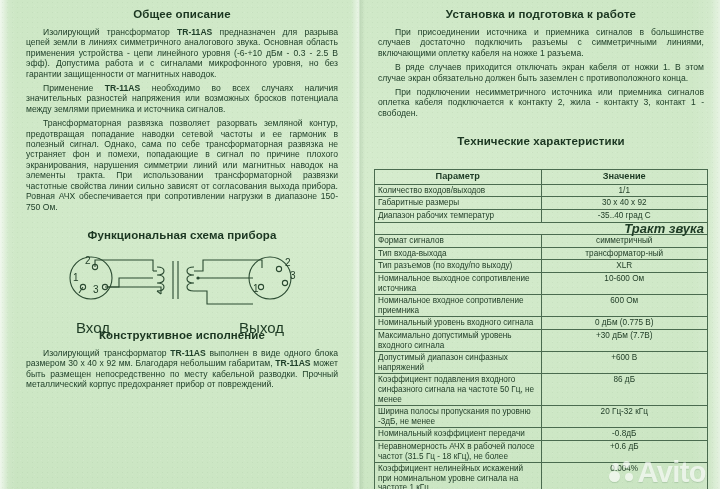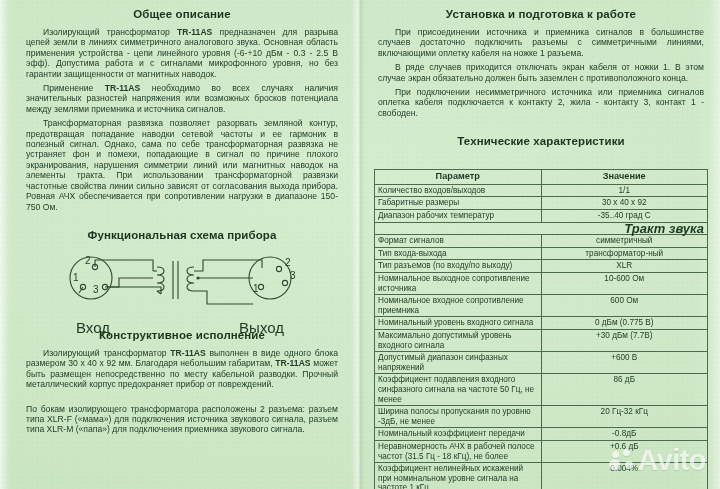--- a/index.html
+++ b/index.html
@@ -151,21 +151,21 @@
     text-align: right;
     font-style: italic;
     font-weight: bold;
     font-size: 13px;
   }
 
   
   .watermark {
     position: absolute;
     right: 14px;
-    bottom: 12px;
+    bottom: 0;
     height: 34px;
     display: flex;
     align-items: center;
     gap: 3px;
     pointer-events: none;
     opacity: .72;
   }
   .wm-dots { position: relative; width: 26px; height: 24px; }
   .wm-dots i {
     position: absolute;
@@ -257,21 +257,20 @@
         <span class="out">Выход</span>
       </div>
     </div>
 
     <div class="gap-s"></div>
 
     <h2 class="sec">Конструктивное исполнение</h2>
 
     <p class="par">Изолирующий трансформатор <b>TR-11AS</b> выполнен в виде одного блока размером 30 x 40 x  92 мм. Благодаря небольшим габаритам, <b>TR-11AS</b> может быть размещен непосредственно по месту кабельной разводки. Прочный металлический корпус предохраняет прибор от повреждений.</p>
     <div class="gap-s"></div>
-    <p class="par noind">По бокам изолирующего трансформатора расположены 2 разъема: разъем типа XLR-F («мама») для подключения источника звукового сигнала, разъем типа XLR-M («папа») для подключения приемника звукового сигнала.</p>
   </div>
 
   <div class="col col-right">
 
     <h2 class="sec">Установка и подготовка к работе</h2>
 
     <p class="par">При присоединении источника и приемника сигналов в большинстве случаев достаточно подключить разъемы с симметричными линиями, включающими оплетку кабеля на ножке 1 разъема.</p>
     <p class="par">В ряде случаев приходится отключать экран кабеля от ножки 1. В этом случае экран обязательно должен быть заземлен с противоположного конца.</p>
     <p class="par">При подключении несимметричного источника или приемника сигналов оплетка кабеля подключается к контакту 2, жила - контакту 3, контакт 1 - свободен.</p>
 

